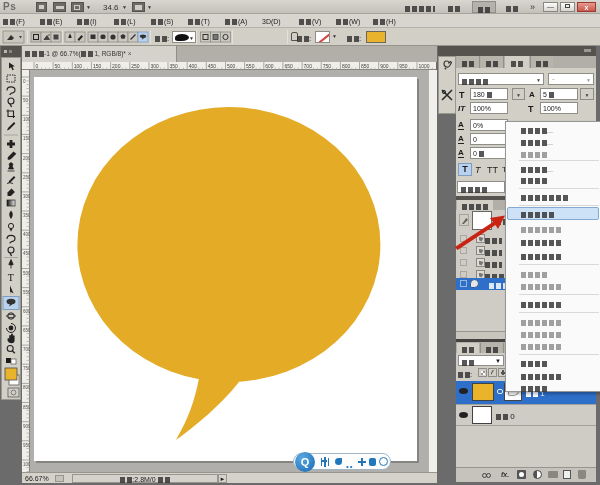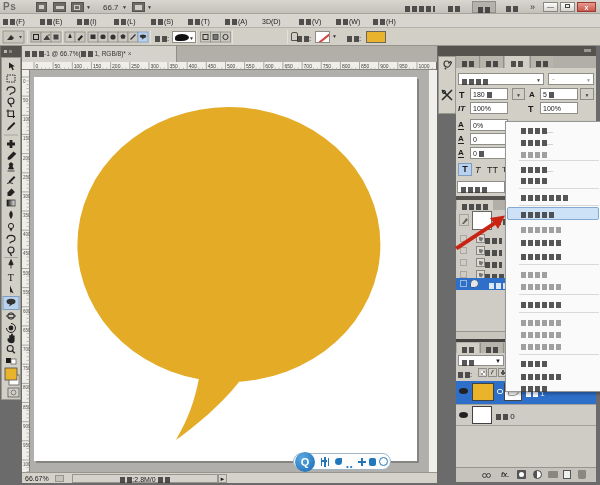--- a/index.html
+++ b/index.html
@@ -17,21 +17,21 @@
   <div class="ab" style="left:36px;top:2px;width:11px;height:10px;background:#6e6b66;border:1px solid #55524d">
       <span class="ab" style="left:2px;top:2px;width:5px;height:4px;background:#cfccc5"></span>
     </div>
   <div class="ab" style="left:53px;top:2px;width:13px;height:10px;background:#6e6b66;border:1px solid #55524d">
       <span class="ab" style="left:2px;top:3px;width:8px;height:3px;background:#cfccc5"></span>
     </div>
   <div class="ab" style="left:71px;top:2px;width:13px;height:10px;background:#6e6b66;border:1px solid #55524d">
       <span class="ab" style="left:2px;top:2px;width:6px;height:5px;border:1px solid #cfccc5"></span>
     </div>
   <div class="ab" style="left:86px;top:4px;font-size:5px;color:#333">▼</div>
-  <div class="ab" style="left:103px;top:3px;font-size:8px;color:#333">66.7</div>
+  <div class="ab" style="left:103px;top:3px;font-size:8px;color:#333">34.6</div>
   <div class="ab" style="left:122px;top:4px;font-size:5px;color:#333">▼</div>
   <div class="ab" style="left:132px;top:2px;width:13px;height:10px;background:#6e6b66;border:1px solid #55524d">
       <span class="ab" style="left:2px;top:2px;width:7px;height:5px;background:#cfccc5"></span>
     </div>
   <div class="ab" style="left:147px;top:4px;font-size:5px;color:#333">▼</div>
   <div class="ab" style="left:405px;top:4px"><span class="z dim" style="width:30px"></span></div>
   <div class="ab" style="left:448px;top:4px"><span class="z dim" style="width:12px"></span></div>
   <div class="ab" style="left:472px;top:1px;width:24px;height:12px;background:#b4b1aa;border:1px solid #8f8d88;text-align:center;padding-top:3px"><span class="z dim" style="width:12px"></span></div>
   <div class="ab" style="left:506px;top:4px"><span class="z dim" style="width:12px"></span></div>
   <div class="ab" style="left:530px;top:2px;font-size:9px;color:#333">»</div>

